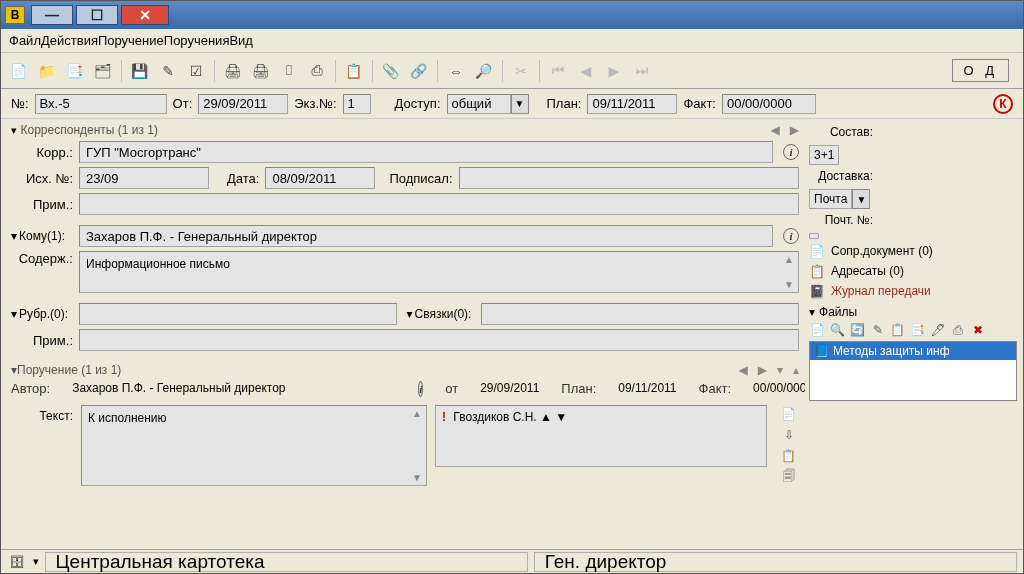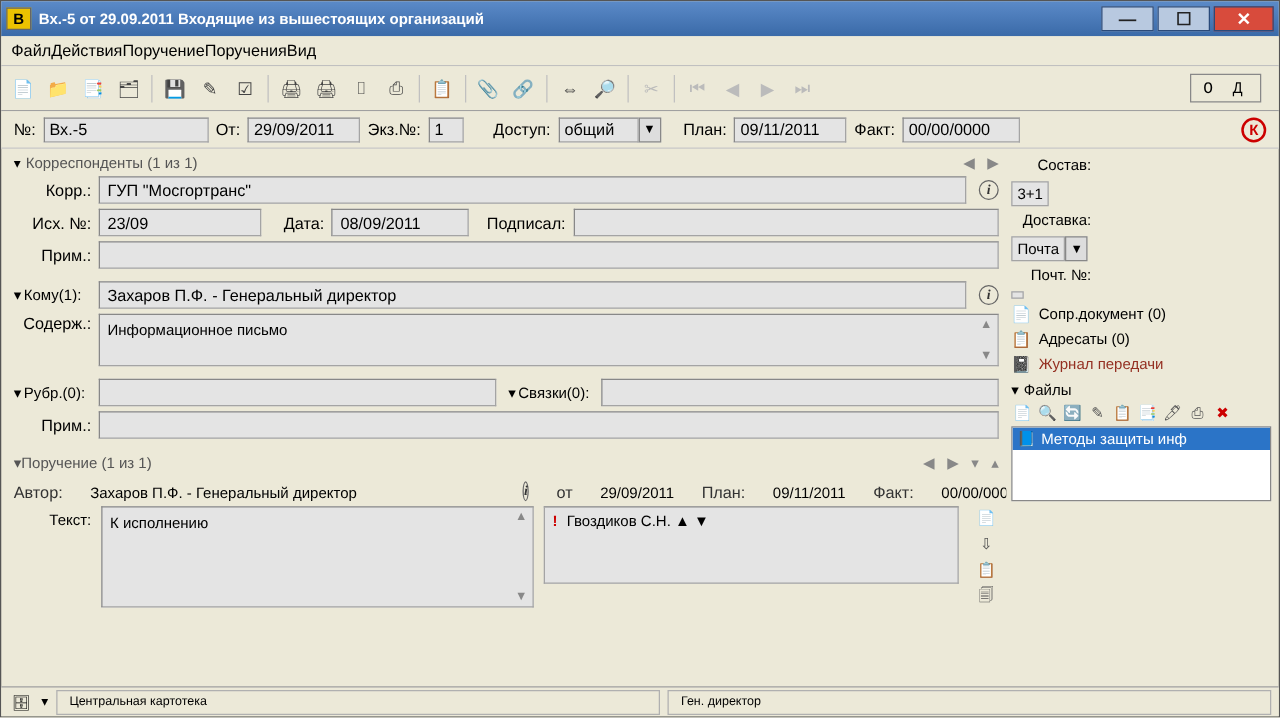--- a/index.html
+++ b/index.html
@@ -14,21 +14,21 @@
 .titlebar .win-btn { width: 42px; height: 20px; background: #b8c9e0; border: 1px solid #2a4a7a; display: inline-flex; align-items: center; justify-content: center; color: #222; font-size: 14px; font-weight: bold; }
 .titlebar .win-btn.close { background: #d84b3c; color: #fff; width: 48px; }
 
 .menubar { height: 24px; background: #ece9d8; display: flex; align-items: center; padding: 0 8px; gap: 0; border-bottom: 1px solid #c0c0c0; text-align: center; }
 .menubar span { color: #000; cursor: default; font-size: 13px; }
 
 .toolbar { height: 36px; background: #ece9d8; display: flex; align-items: center; padding: 0 6px; gap: 4px; border-bottom: 1px solid #a0a0a0; }
 .tbtn { width: 24px; height: 26px; display: inline-flex; align-items: center; justify-content: center; font-size: 14px; color: #444; cursor: default; }
 .tbtn.dis { color: #bbb; }
 .tsep { width: 1px; height: 22px; background: #c0c0c0; margin: 0 2px; }
-.od-box { border: 1px solid #888; padding: 3px 10px; margin-left: auto; margin-right: 8px; letter-spacing: 4px; font-size: 13px; background: #ece9d8; font-family: Liberation Mono, monospace; }
+.od-box { border: 1px solid #888; padding: 3px 10px; margin-left: auto; margin-right: 8px; letter-spacing: 4px; font-size: 13px; background: #ece9d8; }
 
 .summary-row { height: 30px; display: flex; align-items: center; padding: 0 10px; gap: 6px; background: #ece9d8; border-bottom: 1px solid #c8c8c8; }
 .summary-row .lbl { font-size: 13px; white-space: nowrap; }
 .summary-row input, .field-input { background: #e4e4e4; border: 1px solid #a4a4a4; border-top-color: #888; border-left-color: #888; padding: 2px 4px; font-size: 13px; height: 20px; }
 .summary-row .k-badge, .k-badge { width: 20px; height: 20px; border: 2px solid #c00; border-radius: 50%; color: #c00; font-weight: bold; display: inline-flex; align-items: center; justify-content: center; font-size: 12px; margin-left: auto; }
 .select-wrap { display: inline-flex; }
 .select-wrap .dd-btn { width: 18px; height: 20px; background: #ddd; border: 1px solid #888; display: inline-flex; align-items: center; justify-content: center; font-size: 10px; }
 
 .body-row { flex: 1; display: flex; overflow: hidden; }
 .left-pane { flex: 1; display: flex; flex-direction: column; padding: 2px 6px 2px 10px; overflow: hidden; }
@@ -56,43 +56,42 @@
 
 .files-head { font-size: 13px; display: flex; align-items: center; gap: 4px; margin-top: 4px; }
 .files-toolbar { display: flex; gap: 2px; padding: 2px 0; }
 .files-toolbar .fbtn { width: 18px; height: 18px; display: inline-flex; align-items: center; justify-content: center; font-size: 12px; color: #555; }
 .files-list { border: 1px solid #888; background: #fff; height: 60px; overflow: hidden; }
 .files-list .fitem { background: #2b74c7; color: #fff; padding: 2px 4px; font-size: 13px; display: flex; align-items: center; gap: 4px; }
 
 .order-section .order-head { display: flex; align-items: center; font-size: 13px; color: #555; padding: 4px 0 2px; }
 .order-nav { margin-left: auto; display: flex; gap: 10px; color: #888; font-size: 13px; align-items: center; }
 
-.order-row { display: flex; align-items: flex-end; gap: 22px; padding: 2px 0; }
+.order-row { display: flex; align-items: flex-start; gap: 22px; padding: 2px 0; }
 .order-row .olbl { font-size: 13px; color: #333; }
 
 .order-body { display: flex; gap: 8px; margin-top: 2px; }
 .order-text, .order-exec { flex: 1; display: flex; flex-direction: column; }
 .order-exec .exec-box { background: #e4e4e4; border: 1px solid #a4a4a4; border-top-color: #888; padding: 4px 6px; min-height: 62px; position: relative; }
 .order-exec .exec-box .bang { color: #c00; font-weight: bold; margin-right: 4px; }
 .side-icons { display: flex; flex-direction: column; gap: 3px; margin-left: 4px; }
 .side-icons .sbtn { width: 20px; height: 18px; display: inline-flex; align-items: center; justify-content: center; font-size: 12px; color: #555; }
 
 .statusbar { height: 24px; border-top: 1px solid #a0a0a0; display: flex; align-items: center; padding: 0 6px; gap: 6px; background: #ece9d8; }
-.statusbar .spanel { border: 1px solid #b0b0b0; padding: 2px 10px; height: 20px; display: flex; align-items: center; font-size: 10px; background: #ece9d8; }
+.statusbar .spanel { border: 1px solid #b0b0b0; padding: 2px 10px; height: 20px; display: flex; align-items: center; font-size: 19px; background: #ece9d8; }
 .statusbar .spanel.wide { flex: 1; }
 .statusbar .sicon { width: 20px; height: 18px; display: inline-flex; align-items: center; justify-content: center; }
 </style>
 </head>
 <body>
 
 <div class="window">
 
   <div class="titlebar">
     <span class="app-icon">В</span>
-    <span class="title-text">Вх.-5 от 29.09.2011 Входящие из вышестоящих организаций</span>
     <div class="win-btns">
       <span class="win-btn">—</span>
       <span class="win-btn">☐</span>
       <span class="win-btn close">✕</span>
     </div>
   </div>
 
   <div class="menubar">
     <span>Файл</span>
     <span>Действия</span>

